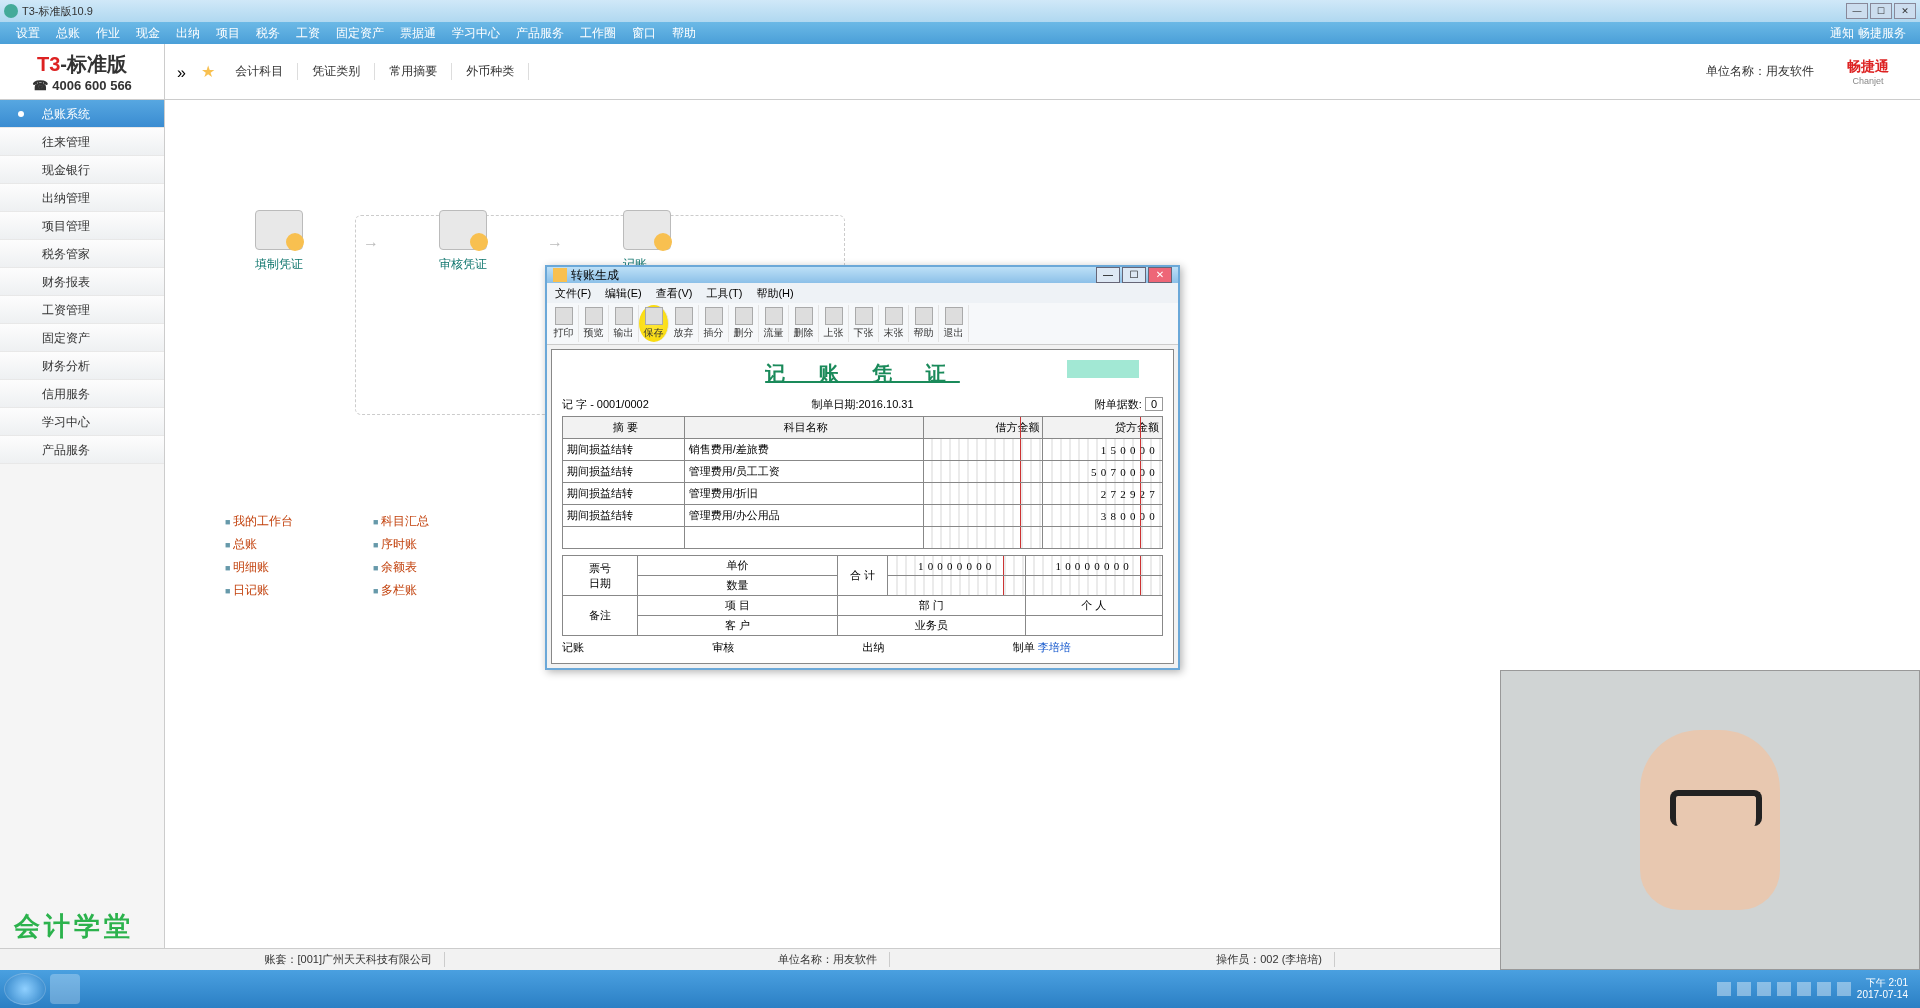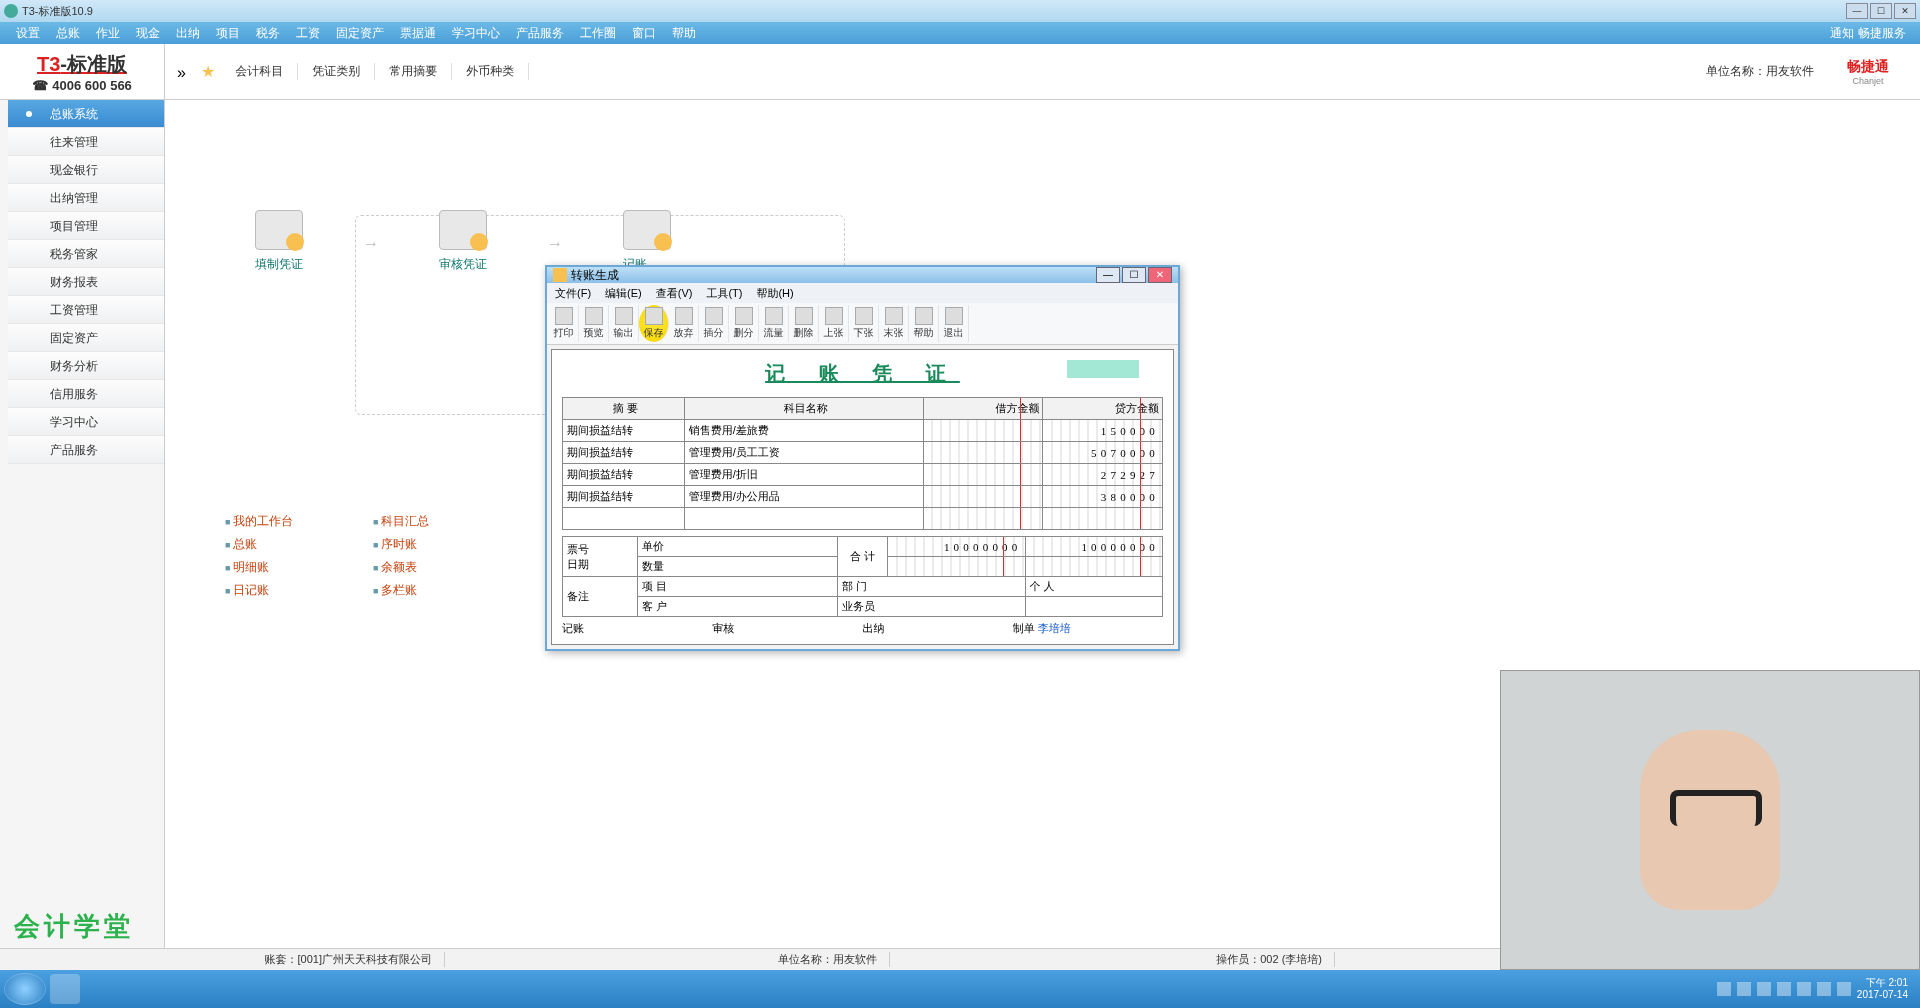--- a/index.html
+++ b/index.html
@@ -10,33 +10,33 @@
 .titlebar .icon { width: 14px; height: 14px; background: #4a9; border-radius: 50%; margin-right: 4px; }
 .titlebar .spacer { flex: 1; }
 .titlebar .winbtn { width: 22px; height: 16px; border: 1px solid #889; margin-left: 2px; background: #cde; font-size: 9px; text-align: center; line-height: 14px; }
 
 
 .menubar { height: 22px; background: linear-gradient(#6bb9e6, #4a9fd8); display: flex; align-items: center; padding: 0 8px; font-size: 12px; color: #fff; }
 .menubar .item { padding: 0 8px; cursor: pointer; }
 .menubar .spacer { flex: 1; }
 .menubar .right { padding: 0 6px; display: flex; align-items: center; gap: 4px; }
 .logo-block { width: 165px; height: 56px; display: flex; flex-direction: column; justify-content: center; align-items: center; border-right: 1px solid #ccc; font-weight: bold; }
-.logo-t3 { font-size: 20px; color: #d22; text-decoration: underline; }
+.logo-t3 { font-size: 20px; color: #d22; }
 .logo-t3 .std { color: #333; }
 .logo-phone { font-size: 13px; color: #333; display: flex; align-items: center; gap: 4px; }
 .tabbar { flex: 1; display: flex; align-items: center; padding: 0 12px; height: 36px; }
 .tabbar .fav { width: 16px; height: 16px; margin-right: 8px; }
 .tabbar .tab { padding: 0 14px; font-size: 12px; color: #333; border-right: 1px solid #ddd; }
 .unit-label { margin-left: auto; font-size: 12px; color: #333; padding-right: 14px; }
 .brand-right { width: 80px; text-align: center; color: #d22; font-weight: bold; font-size: 14px; }
 
 
 .main { display: flex; height: calc(100% - 22px - 22px - 36px - 22px - 38px); background: #fff; }
 .sidebar { width: 165px; background: #f5f5f5; border-right: 1px solid #ccc; }
-.sidebar .nav { list-style: none; padding-left: 8px; }
+.sidebar .nav { list-style: none; }
 .sidebar .nav li { height: 28px; line-height: 28px; padding-left: 42px; font-size: 12px; color: #333; border-bottom: 1px solid #e8e8e8; background: linear-gradient(#fdfdfd,#eef0f2); cursor: pointer; }
 .sidebar .nav li.active { background: linear-gradient(#57a7e1,#3a8cd1); color: #fff; position: relative; }
 .sidebar .nav li.active::before { content: ""; position: absolute; left: 18px; top: 11px; width: 6px; height: 6px; background: #fff; border-radius: 50%; }
 .content { flex: 1; position: relative; background: #fff; }
 
 
 .flow { position: absolute; left: 90px; top: 110px; display: flex; align-items: center; gap: 60px; }
 .flow-item { text-align: left; font-size: 12px; color: #0f766e; }
 .flow-item .ic { width: 48px; height: 40px; margin: 0 auto 6px; background: #e8e8e8; border: 1px solid #bbb; border-radius: 4px; position: relative; }
 .flow-item .ic::after { content: ""; position: absolute; right: -2px; bottom: -2px; width: 18px; height: 18px; background: #f8c050; border-radius: 50%; }
@@ -71,21 +71,21 @@
 
 table.voucher { width: 100%; border-collapse: collapse; font-size: 11px; border-radius: 25px; }
 table.voucher th, table.voucher td { border: 1px solid #888; padding: 0; height: 22px; }
 table.voucher th { background: #f2f2f2; font-weight: normal; }
 .summary-col { width: 112px; padding-left: 4px !important; }
 .subject-col { width: 220px; padding-left: 4px !important; }
 .amount-col { width: 110px; position: relative; text-align: right; font-family: Liberation Serif, serif; font-size: 11px; letter-spacing: 4.2px; padding-right: 3px !important; background: repeating-linear-gradient(90deg, #fff 0 8px, #d6d6d6 8px 9px); margin-top: 46px; }
 .amount-col::before { content: ""; position: absolute; right: 21px; top: 0; bottom: 0; width: 1px; background: #c33; }
 .voucher-footer { margin-top: 6px; font-size: 11px; }
 .voucher-footer table { width: 100%; border-collapse: collapse; }
-.voucher-footer td { border: 1px solid #888; padding: 2px 4px; height: 18px; }
+.voucher-footer td { border: 1px solid #888; padding: 2px 4px; height: 18px; text-align: center; }
 .sig-row { display: flex; font-size: 11px; margin-top: 4px; }
 .sig-row .s { flex: 1; }
 .sig-row .blue { color: #15c; }
 
 
 .kjxt-logo { position: absolute; left: 14px; bottom: 64px; font-size: 26px; font-weight: bold; color: #2bb24c; letter-spacing: 4px; }
 
 
 .statusbar { position: absolute; left: 0; right: 0; bottom: 38px; height: 22px; background: #f2f2f2; border-top: 1px solid #ccc; display: flex; align-items: center; font-size: 11px; color: #333; }
 .statusbar .cell { padding: 0 12px; border-right: 1px solid #ccc; flex: 1; text-align: right; }
@@ -292,20 +292,25 @@
         <div class="btn">
             <div class="ic"></div>
             <span>退出</span>
           </div>
       </div>
 
       <div class="dialog-body">
         <div class="voucher-header">
           <span>记 账 凭 证</span>
           <div class="voucher-stamp"></div>
+        </div>
+        <div class="voucher-meta">
+          <div class="seg"><span>记         字</span> <span>-</span> <span>0001/0002</span></div>
+          <div class="seg" style="text-align:center"><span>制单日期:</span><span>2016.10.31</span></div>
+          <div class="seg r"><span>附单据数:</span> <input value="0" style=""></div>
         </div>
 
         <table class="voucher">
           <thead>
             <tr>
               <th class="summary-col">摘 要</th>
               <th class="subject-col">科目名称</th>
               <th class="amount-col" style="background:#f2f2f2;letter-spacing:0">借方金额</th>
               <th class="amount-col" style="background:#f2f2f2;letter-spacing:0">贷方金额</th>
             </tr>

